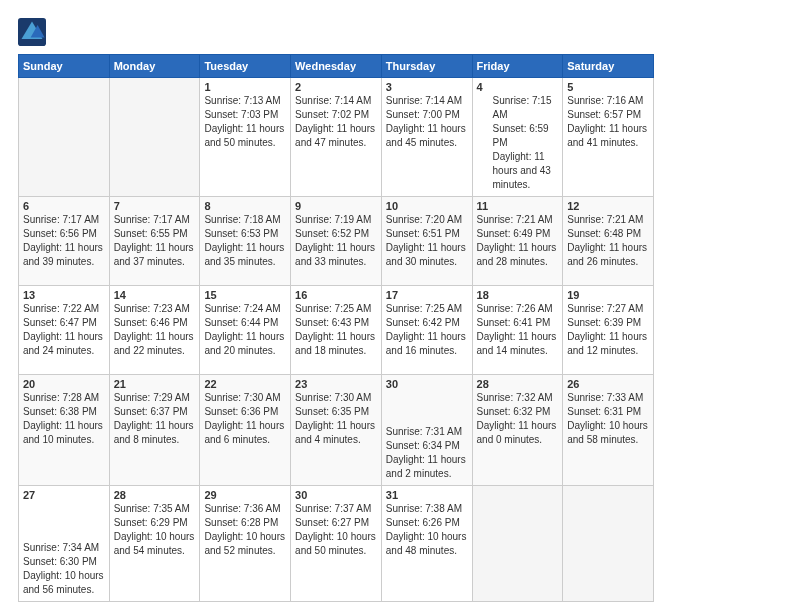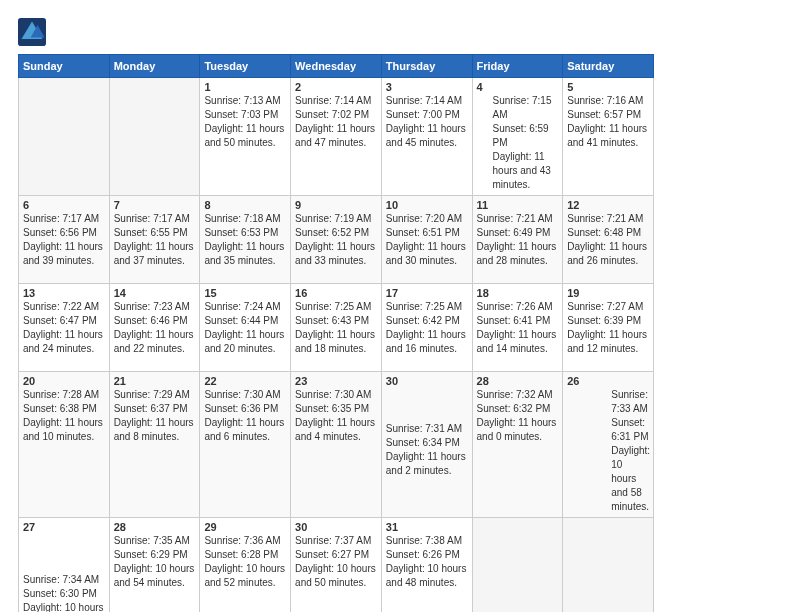--- a/index.html
+++ b/index.html
@@ -284,21 +284,21 @@
 Daylight: 11 hours and 2 minutes.</div>
           </td>
           <td>
             <span class="day-number">28</span>
             <div class="day-info" style="white-space: pre-line;">Sunrise: 7:32 AM
 Sunset: 6:32 PM
 Daylight: 11 hours and 0 minutes.</div>
           </td>
           <td>
             <span class="day-number">26</span>
-            <div class="day-info" style="white-space: pre-line; margin-left: 44px;">Sunrise: 7:33 AM
+            <div class="day-info" style="white-space: pre-line;">Sunrise: 7:33 AM
 Sunset: 6:31 PM
 Daylight: 10 hours and 58 minutes.</div>
           </td>
         </tr>
         <tr>
           <td>
             <span class="day-number">27</span>
             <div class="day-info" style="white-space: pre-line; margin-top: 40px;">Sunrise: 7:34 AM
 Sunset: 6:30 PM
 Daylight: 10 hours and 56 minutes.</div>

